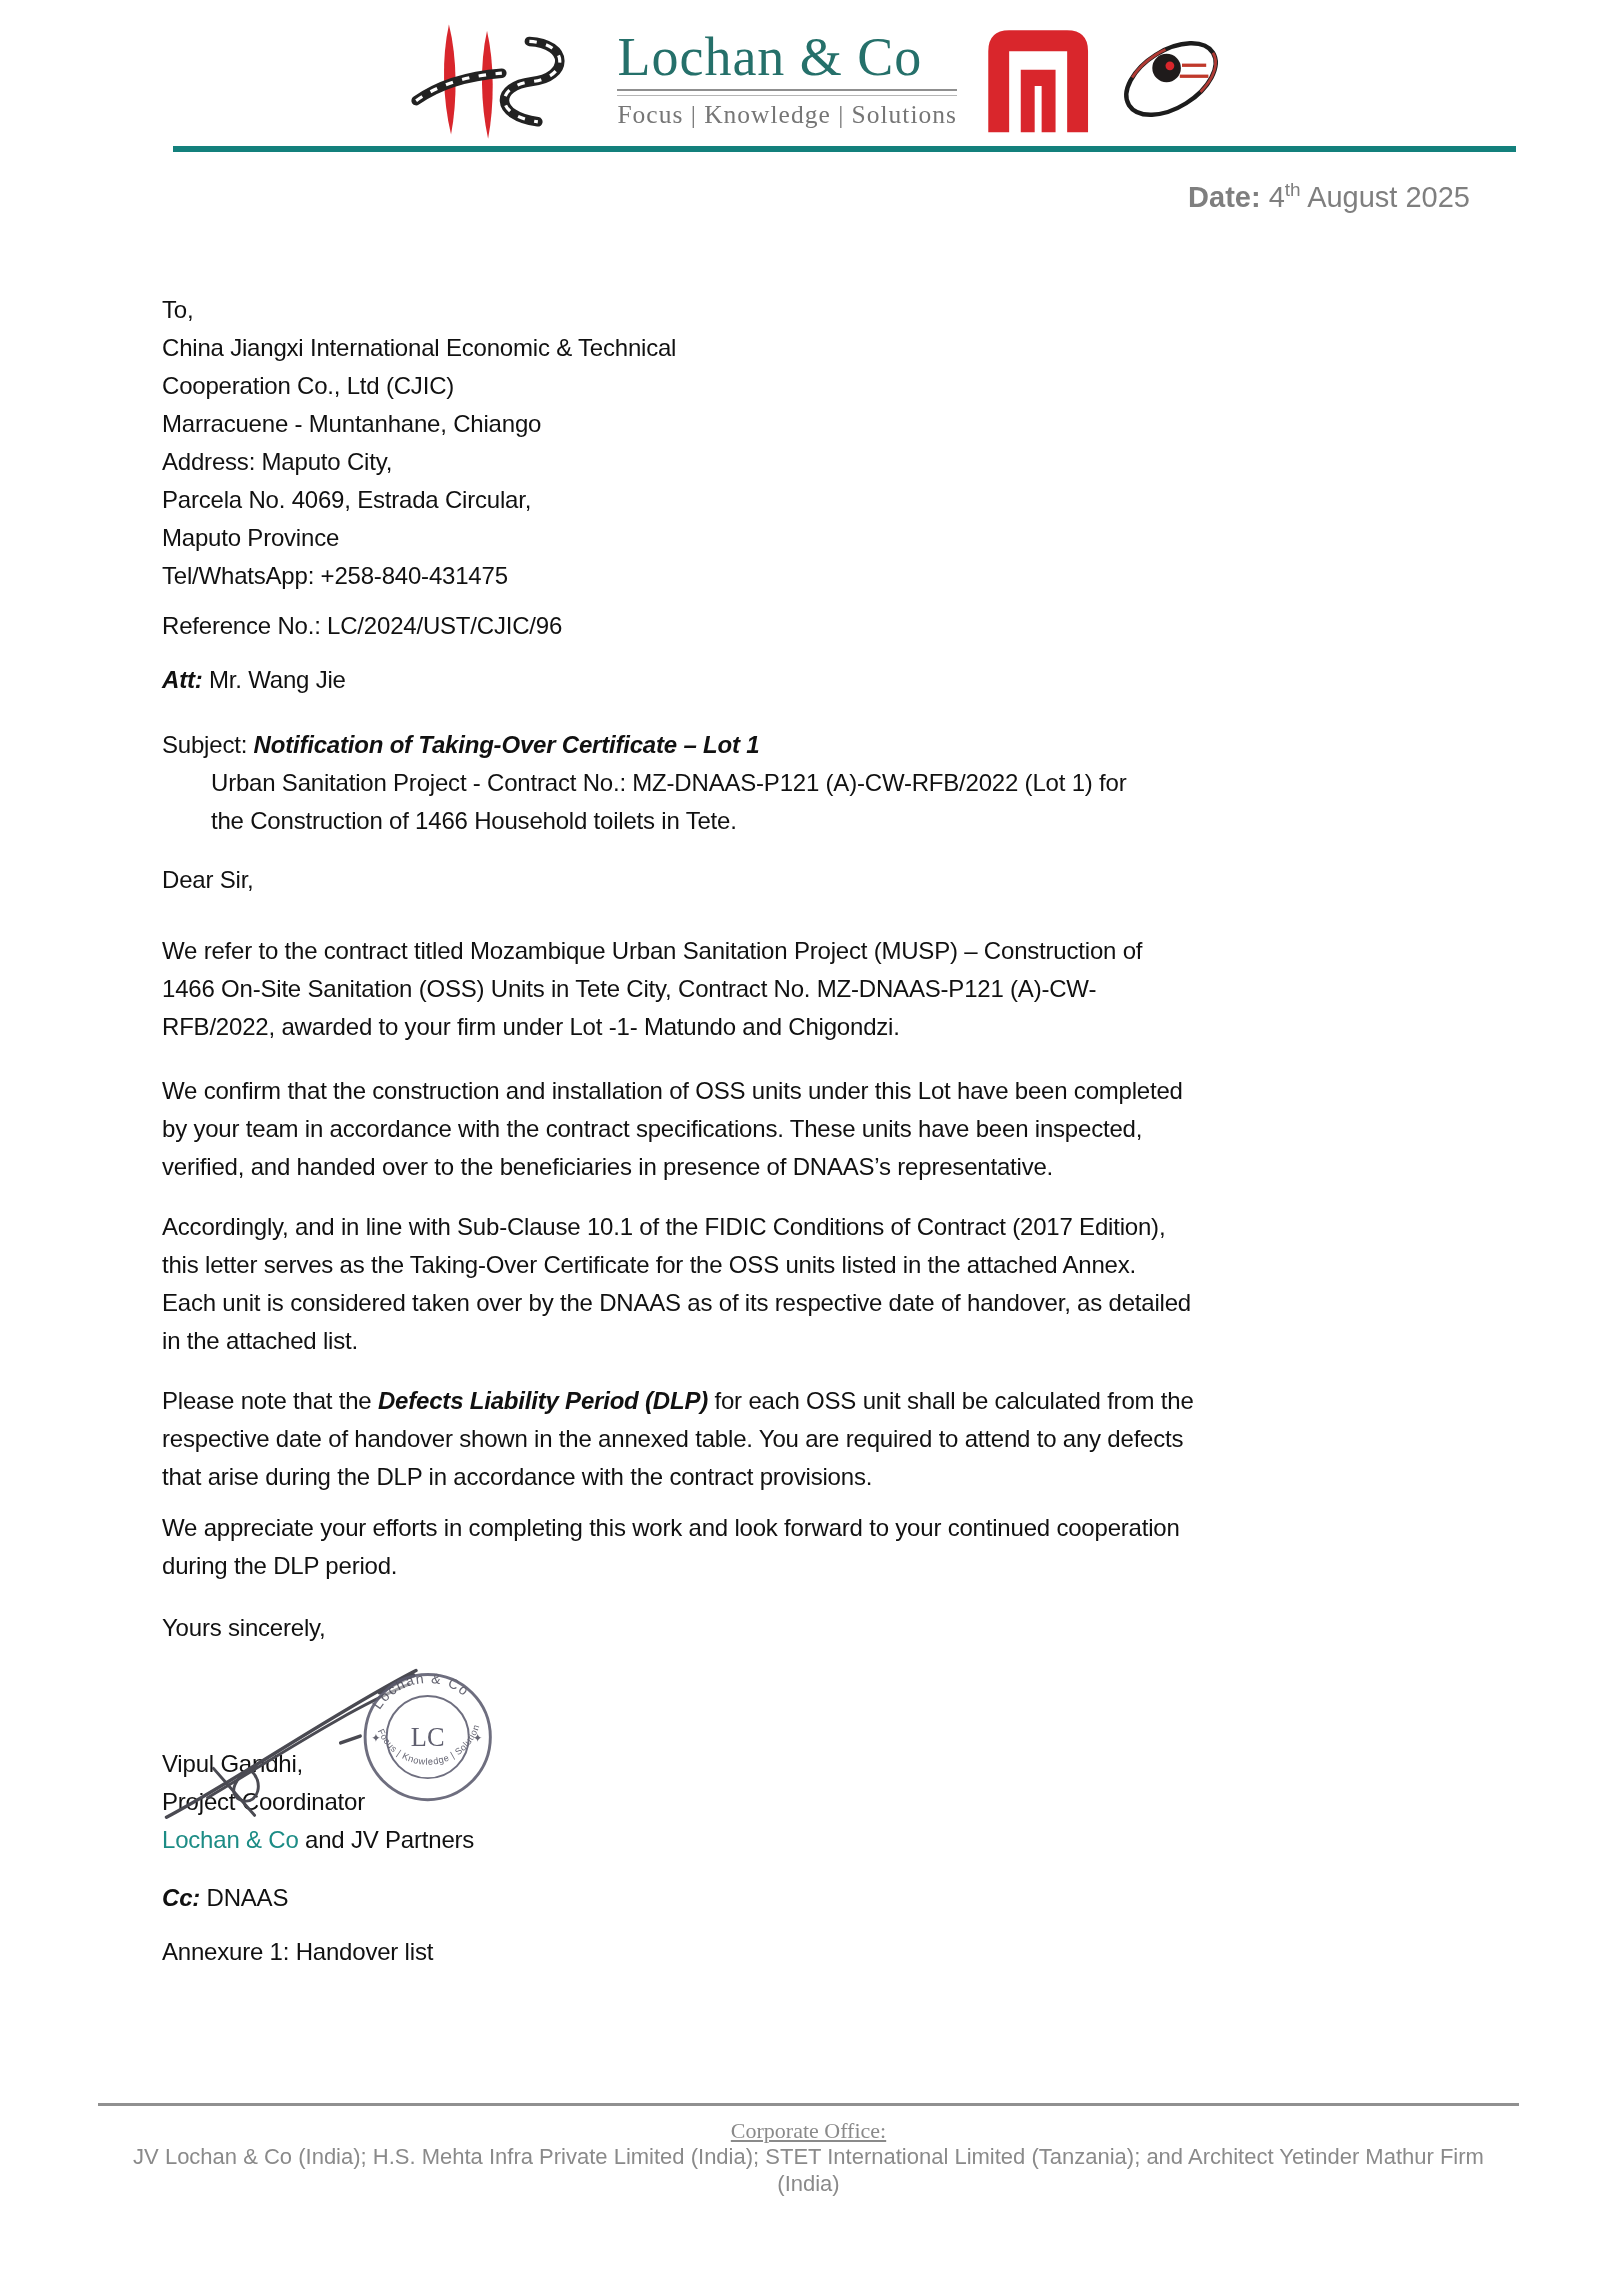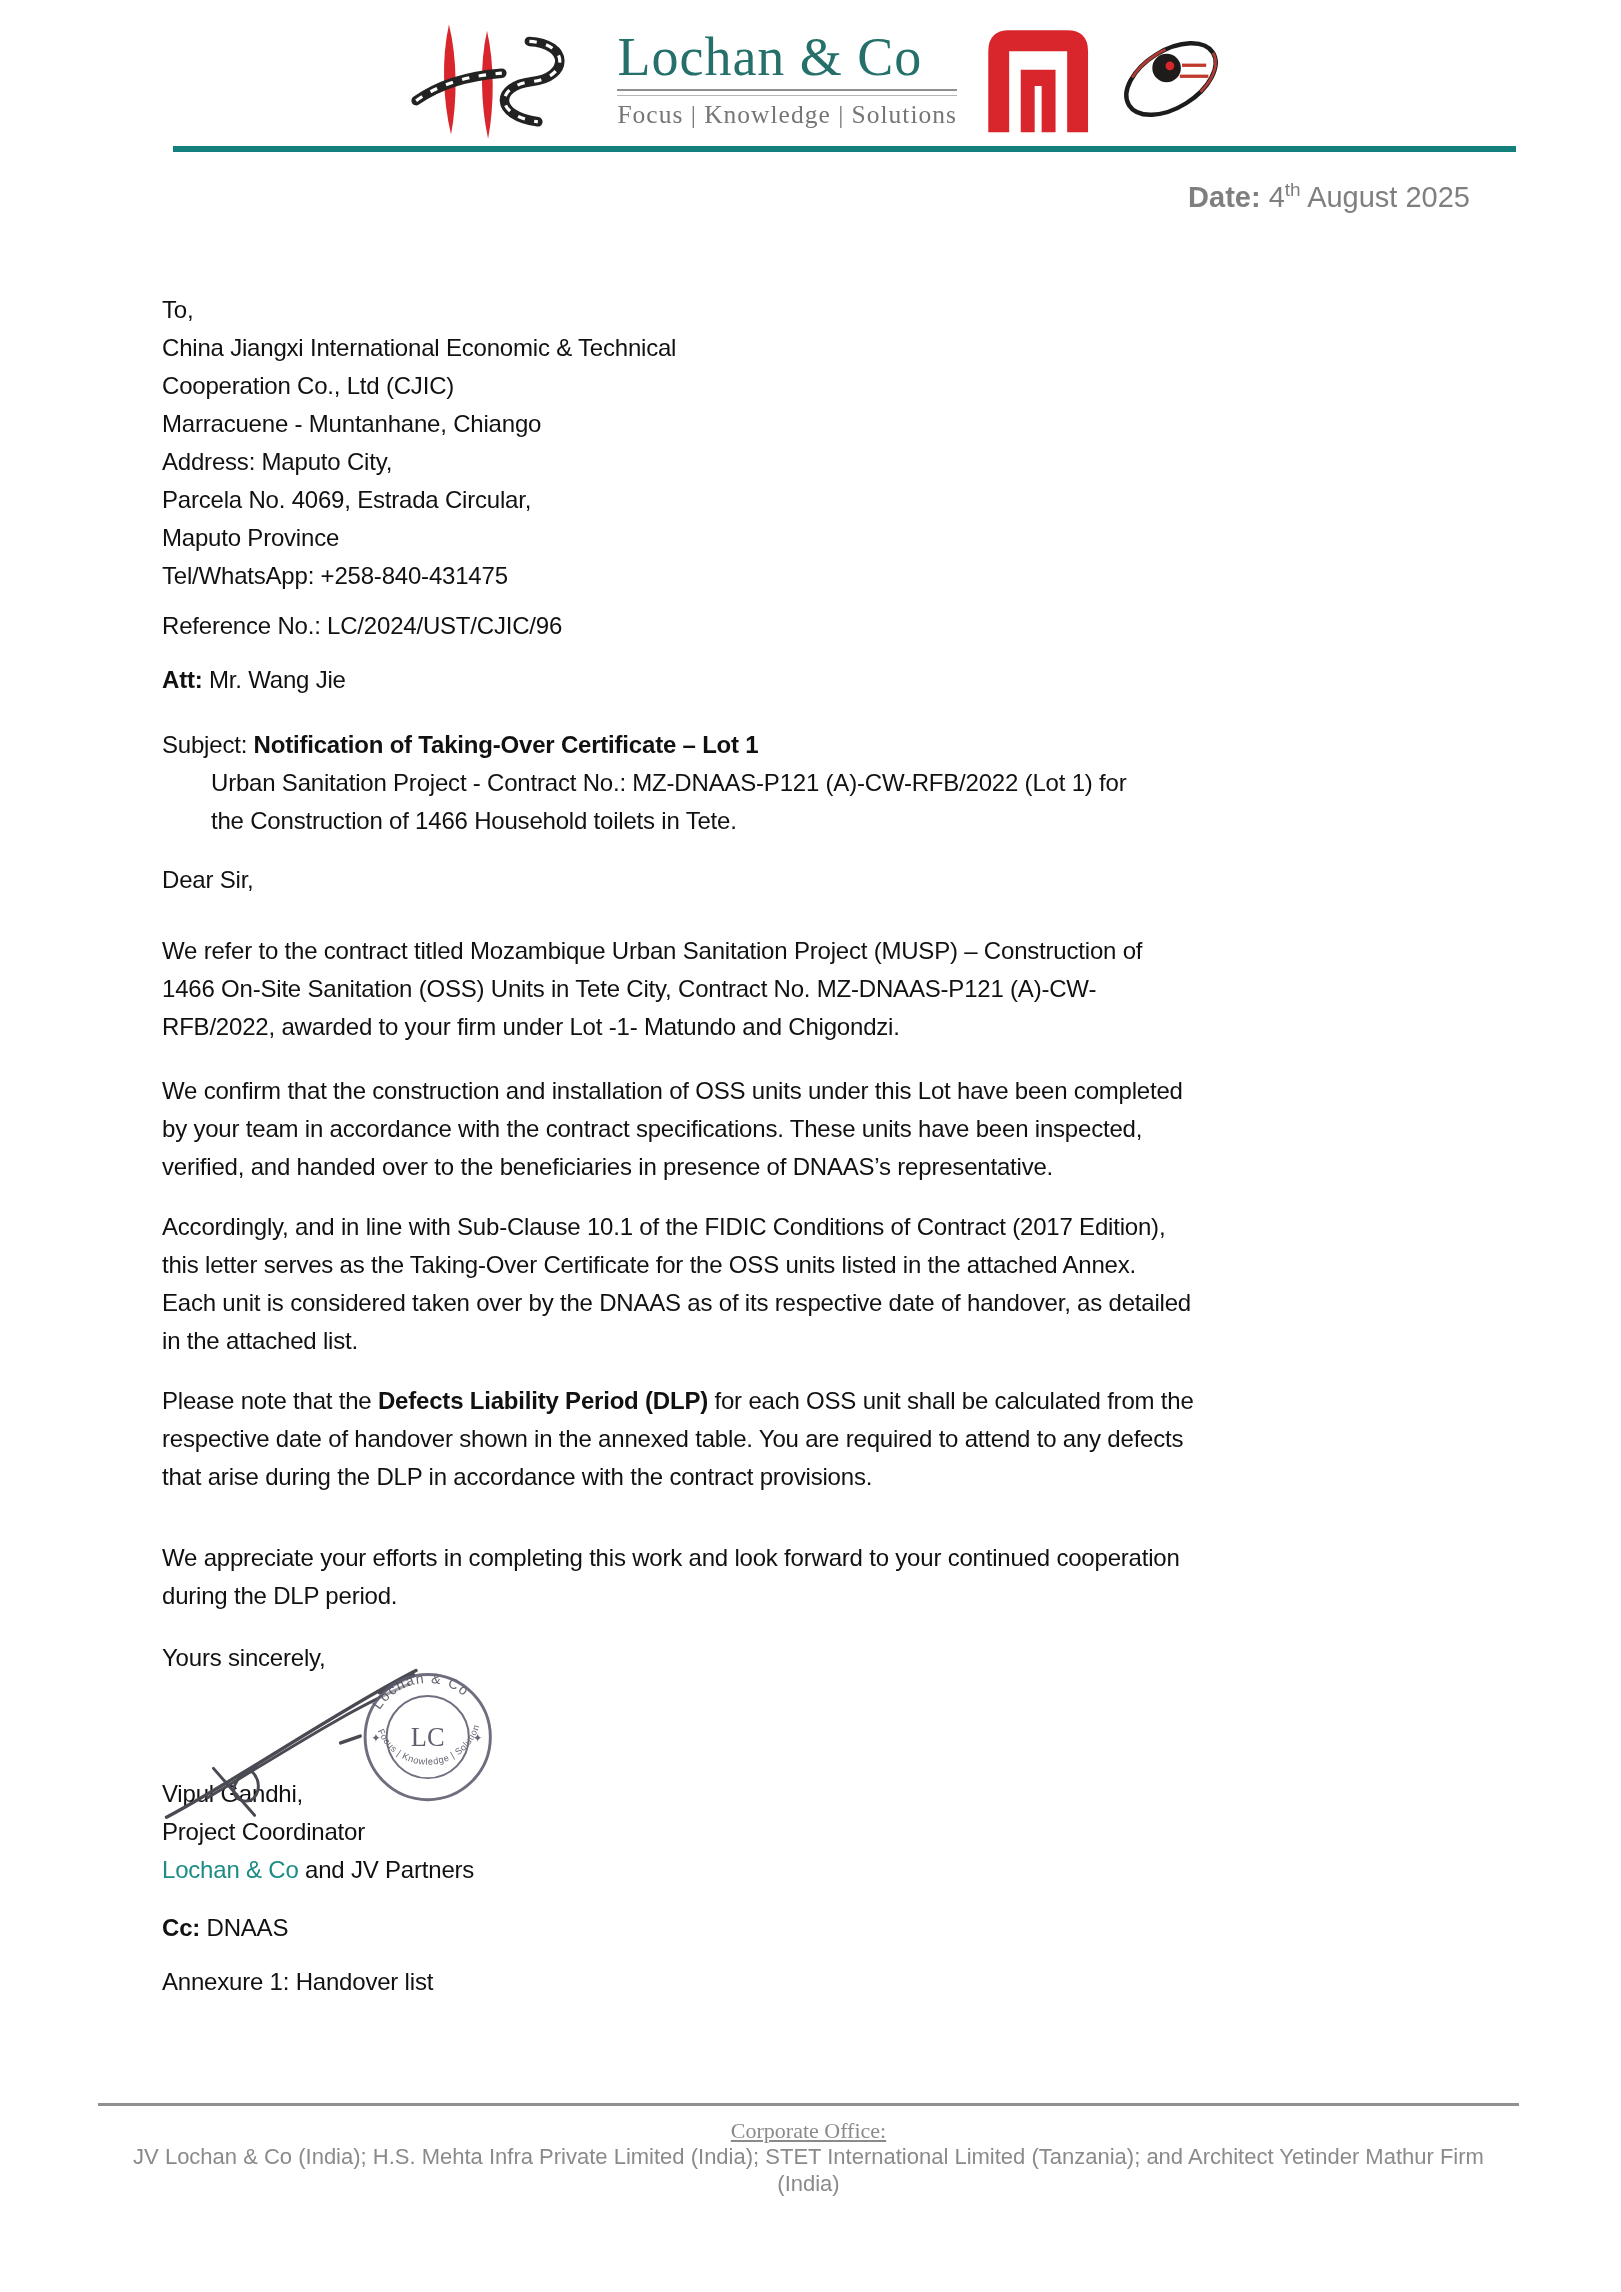--- a/index.html
+++ b/index.html
@@ -14,32 +14,32 @@
   .name-underline{width:100%;height:3.9px;border-top:2px solid #8f8f8f;border-bottom:1px solid #b5b5b5;margin:2.9px 0 3.9px 0;}
   .tagline{font-family:"Liberation Serif",serif;color:#767676;font-size:25.5px;letter-spacing:1px;}
   .teal-rule{position:absolute;left:173px;top:146px;width:1343px;height:5.9px;background:#13807c;}
   
   .date-line{margin-top:30px;padding-right:151px;text-align:right;font-size:29px;color:#7f7f7f;}
   .date-line .lbl{font-weight:bold;text-align:center;}
   sup{font-size:19px;}
   
   .content{margin:78px 108px 0 162px;font-size:24px;line-height:38px;letter-spacing:-0.2px;}
   .line{white-space:nowrap;}
-  .b{font-weight:bold;}
+  .b{font-weight:bold;font-style:italic;}
   .teal-text{color:#1c8c85;}
   .mt-ref{margin-top:11.8px;}
   .mt-att{margin-top:15.7px;}
   .mt-subj{margin-top:27.4px;}
   .subj-indent{margin-left:49px;}
   .mt-dear{margin-top:20.6px;}
   .mt-p1{margin-top:33px;}
   .mt-p2{margin-top:26.5px;}
   .mt-p3{margin-top:21.6px;}
   .mt-p4{margin-top:21.6px;}
-  .mt-p5{margin-top:43px;}
+  .mt-p5{margin-top:13px;}
   .mt-yours{margin-top:24.5px;}
   .sig-space{height:98px;}
   .mt-cc{margin-top:19.6px;}
   .mt-annex{margin-top:16.7px;}
   
   .sig-svg{position:absolute;left:137px;top:1649px;pointer-events:none;}
   
   .footer{
     position:absolute;left:98px;right:102px;top:2103px;
     border-top:3.9px solid #909090;padding-top:11.8px;

